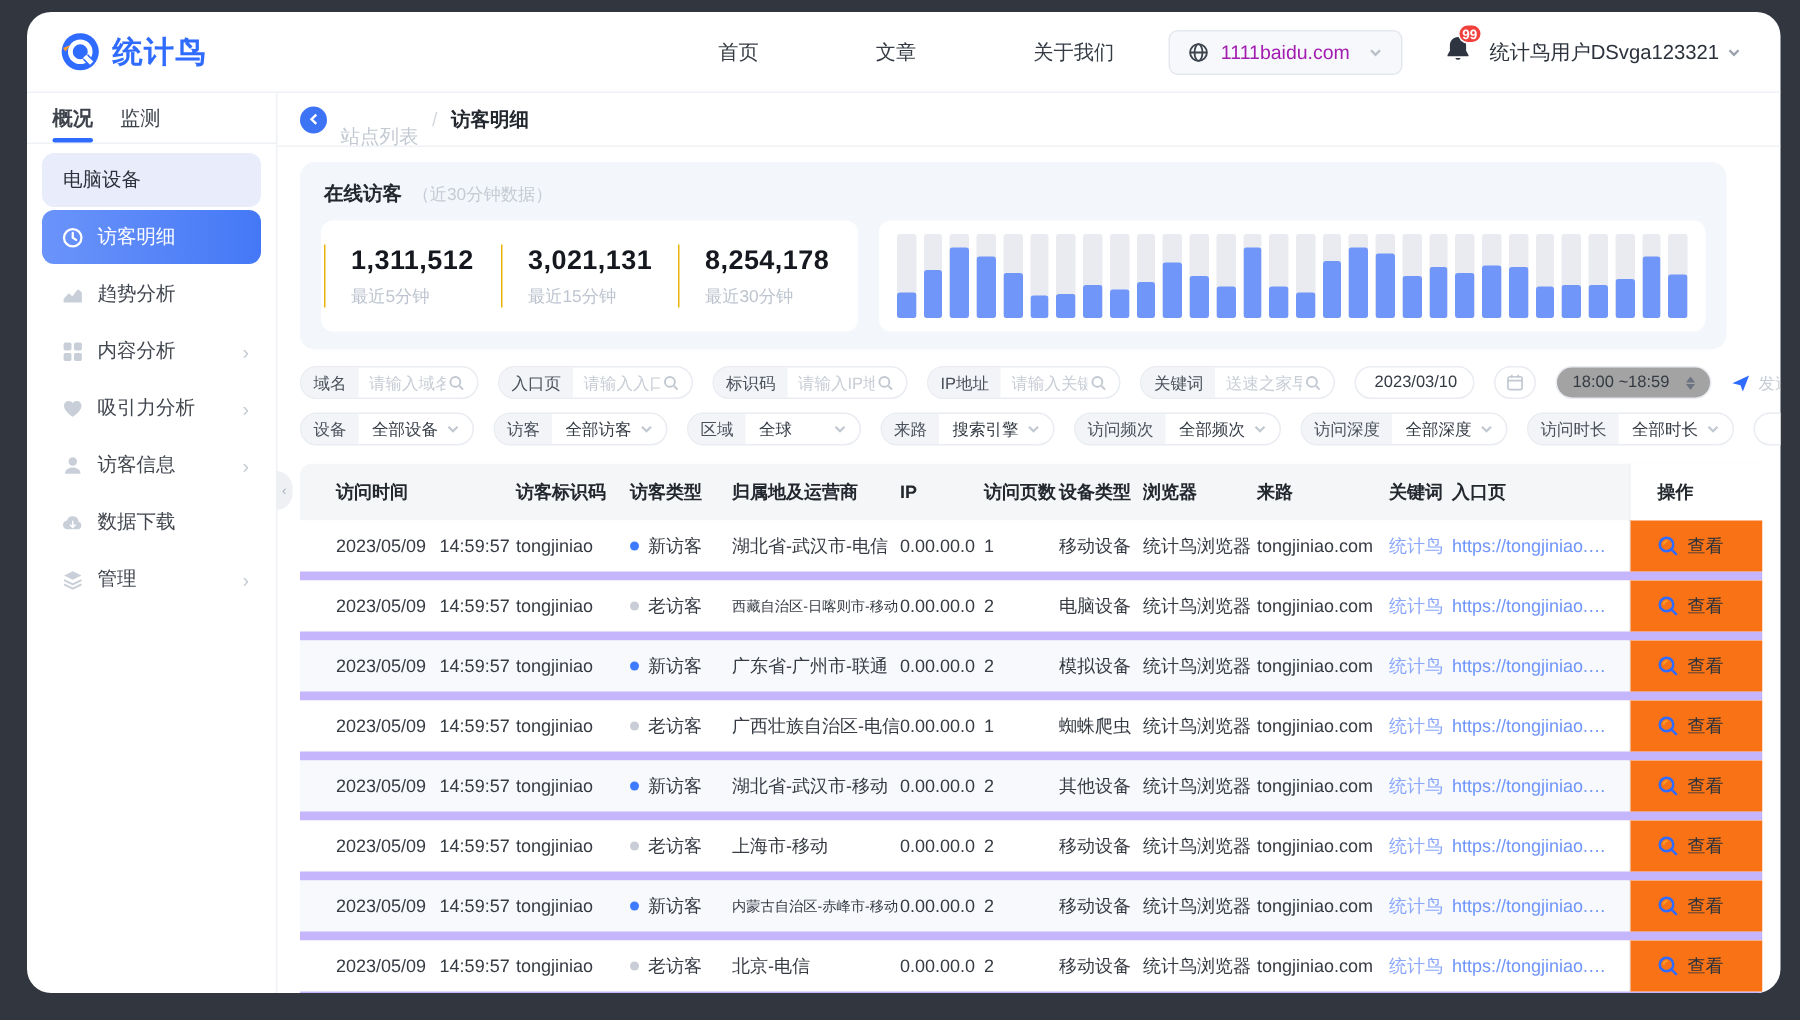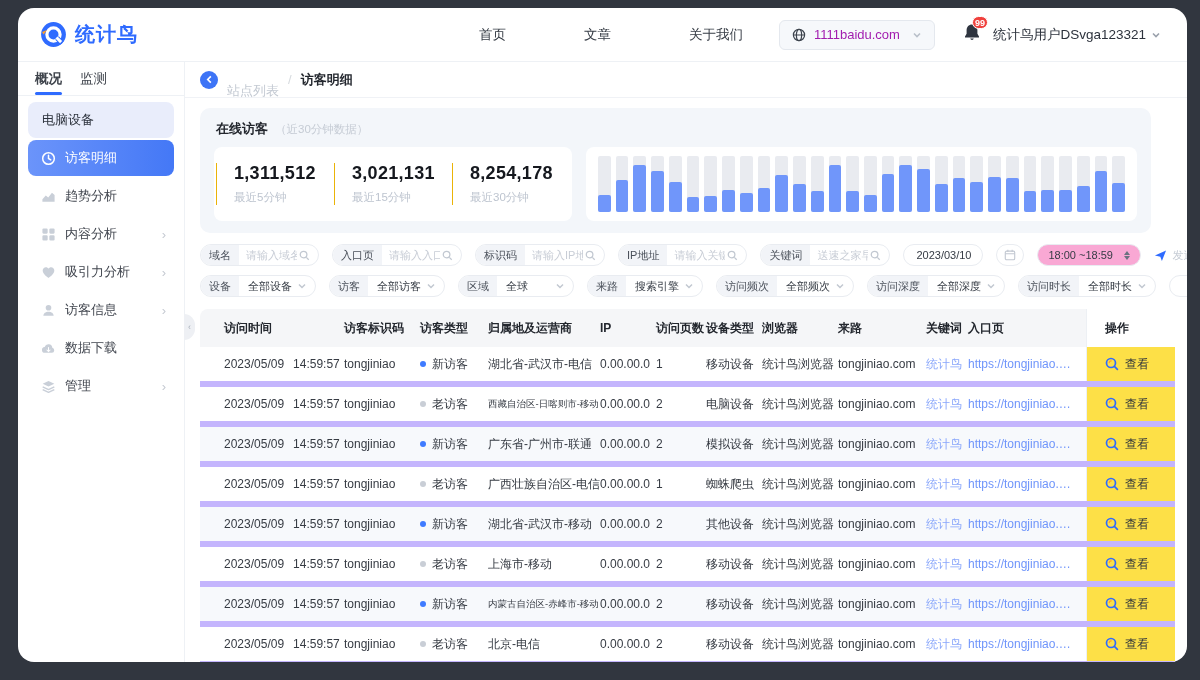--- a/index.html
+++ b/index.html
@@ -57,21 +57,21 @@
 
   
   .f-row{display:flex;align-items:center;gap:13px;padding:9px 10px 0 15px;flex:none;}
   .f-pill{height:22px;border:1px solid #e9ecf1;border-radius:12px;background:#fff;display:inline-flex;align-items:center;overflow:hidden;font-size:11px;flex:none;cursor:pointer;}
   .f-label{background:#f2f4f8;height:100%;display:flex;align-items:center;padding:0 8px;color:#4a505a;white-space:nowrap;}
   .f-ph{padding:0 4px 0 7px;color:#c8cdd6;white-space:nowrap;width:58px;overflow:hidden;}
   .f-val{padding:0 4px 0 9px;color:#353b44;white-space:nowrap;width:56px;overflow:hidden;}
   .f-icon{margin:0 8px 0 2px;display:flex;flex:none;}
   .date-pill{height:22px;border:1px solid #e9ecf1;border-radius:12px;background:#fff;display:flex;align-items:center;padding:0 12px;font-size:11px;color:#353b44;width:80px;flex:none;cursor:pointer;}
   .cal-btn{height:22px;width:28px;border:1px solid #e9ecf1;border-radius:11px;background:#fff;display:flex;align-items:center;justify-content:center;flex:none;cursor:pointer;}
-  .time-pill{height:22px;border:1px solid #e9ecf1;border-radius:12px;background:#f9a8d4;display:flex;align-items:center;padding:0 10px;font-size:11px;color:#353b44;width:104px;flex:none;cursor:pointer;justify-content:space-between;}
+  .time-pill{height:22px;border:1px solid #e9ecf1;border-radius:12px;background:#a3a3a3;display:flex;align-items:center;padding:0 10px;font-size:11px;color:#353b44;width:104px;flex:none;cursor:pointer;justify-content:space-between;}
   .spin{display:flex;flex-direction:column;gap:1px;color:#6b7280;}
   .spin i{width:0;height:0;border-left:3px solid transparent;border-right:3px solid transparent;display:block;}
   .spin .up{border-bottom:4px solid #6b7280;}
   .spin .dn{border-top:4px solid #6b7280;}
   .ghost-act{display:flex;align-items:center;gap:5px;font-size:11px;color:#c6ccd5;cursor:pointer;white-space:nowrap;}
   .reset-btn{height:22px;border:1px solid #e9ecf1;border-radius:12px;background:#fff;padding:0 17px;font-size:11px;color:#353b44;display:flex;align-items:center;flex:none;cursor:pointer;}
 
   
   .table-wrap{flex:1;min-height:0;overflow:hidden;margin:12px 12px 0 15px;}
   .thead,.trow{display:grid;grid-template-columns:120px 76px 68px 112px 56px 50px 56px 76px 88px 42px 118px minmax(0,1fr);align-items:center;padding-left:24px;}
@@ -80,21 +80,21 @@
   .trow{height:40px;border-bottom:6px solid #c4b5fd;font-size:12px;color:#363b43;background:#fff;}
   .trow.alt{background:#f7f9fc;}
   .cell-time{display:flex;gap:9px;white-space:nowrap;}
   .cell-type{display:flex;align-items:center;gap:6px;}
   .dot{width:6px;height:6px;border-radius:50%;background:#c9ced6;flex:none;}
   .dot.new{background:#3f7bff;}
   .cell-loc{white-space:nowrap;overflow:hidden;}
   .cell-loc.small{font-size:9.5px;}
   .kw-link{color:#8aa7fb;cursor:pointer;white-space:nowrap;}
   .entry-link{color:#6f95fb;cursor:pointer;white-space:nowrap;overflow:hidden;text-overflow:ellipsis;padding-right:10px;}
-  .op-cell{border-left:1px solid #edf0f4;background:#fde047;height:100%;display:flex;align-items:center;gap:6px;padding-left:18px;cursor:pointer;color:#2c323c;}
+  .op-cell{border-left:1px solid #edf0f4;background:#f97316;height:100%;display:flex;align-items:center;gap:6px;padding-left:18px;cursor:pointer;color:#2c323c;}
   .no-wrap{white-space:nowrap;overflow:hidden;}
 </style>
 </head>
 <body>
 
 <div class="app">
 
   <div class="topbar">
     <div class="logo">
       <span style="display:flex;">

